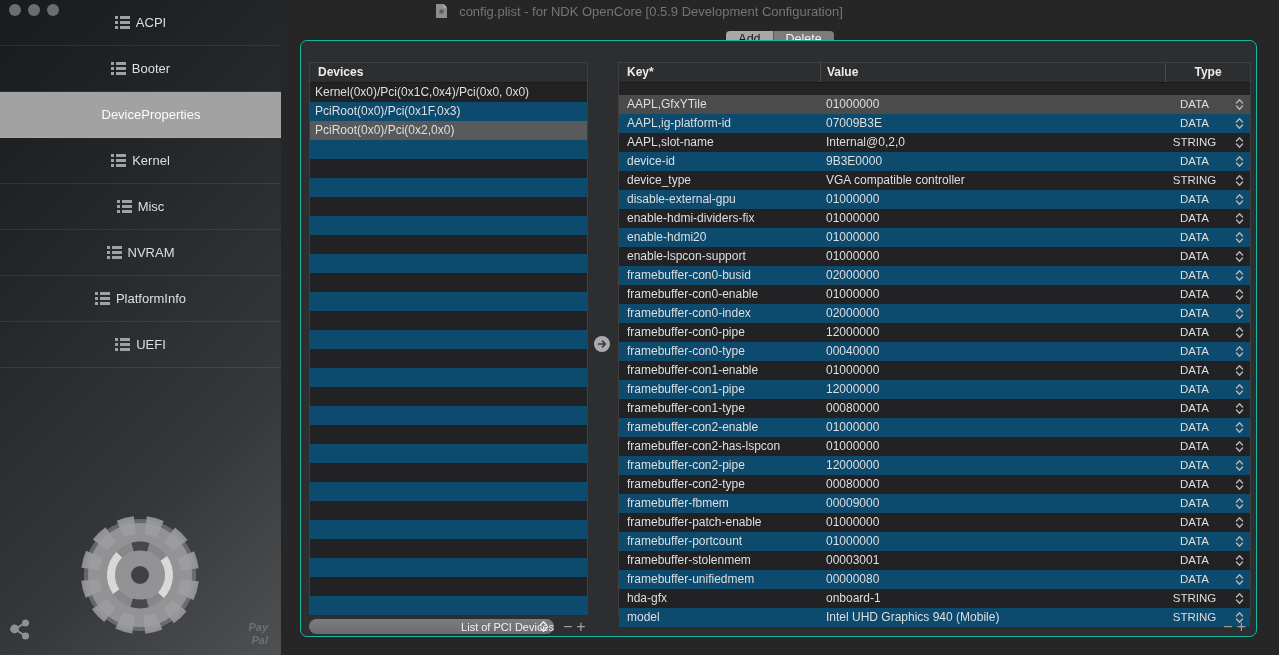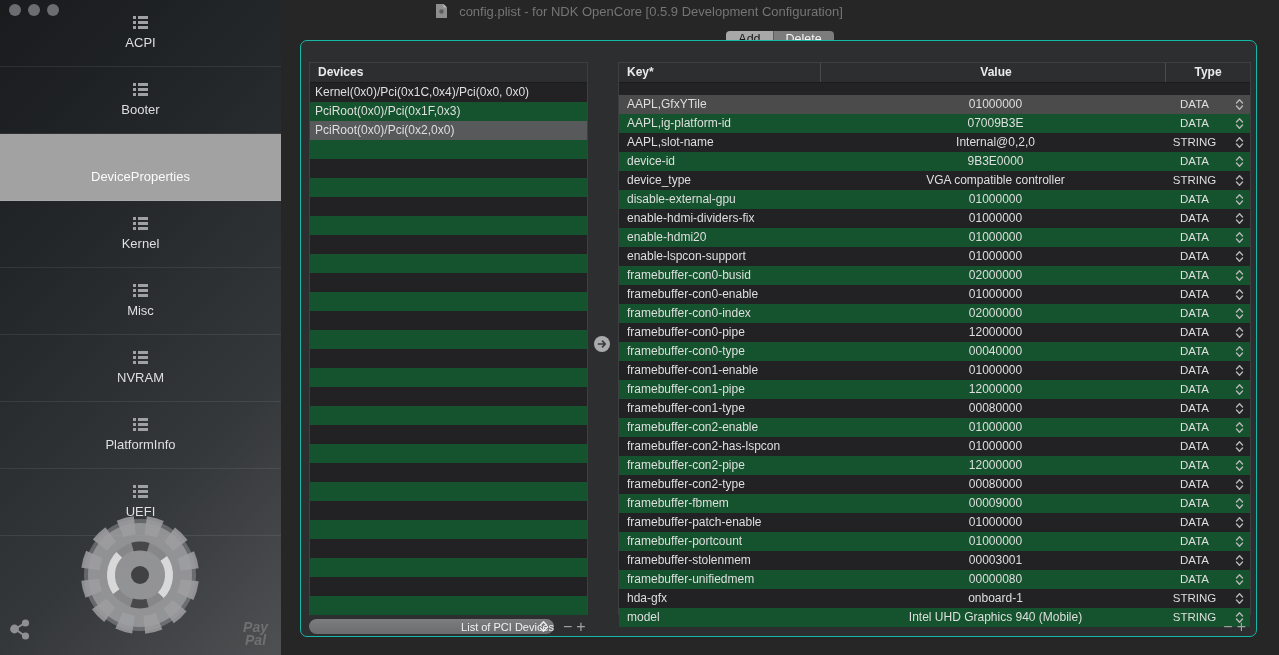--- a/index.html
+++ b/index.html
@@ -7,31 +7,31 @@
        font-family:"Liberation Sans",sans-serif;position:relative;
        -webkit-font-smoothing:antialiased;}
   .app{position:absolute;inset:0;}
 
   
   .sidebar{position:absolute;left:0;top:0;width:281px;height:655px;
     background:linear-gradient(135deg,#191b1d 0%,#24282a 35%,#35383a 70%,#4e5052 100%);}
   .traffic-lights{position:absolute;left:9px;top:4px;display:flex;gap:7px;z-index:5;}
   .tl{width:12px;height:12px;border-radius:50%;background:#6b6e70;}
   .side-list{position:absolute;left:0;top:0;width:281px;}
-  .side-item{height:67px;box-sizing:border-box;display:flex;flex-direction:column;
+  .side-item{height:46px;box-sizing:border-box;display:flex;flex-direction:row;
     align-items:center;justify-content:center;gap:6px;
     border-bottom:1px solid rgba(255,255,255,0.08);color:#9fa1a3;cursor:default;}
   .side-item .lbl{font-size:13px;color:#dedfe0;}
   .side-item.selected{background:#a2a2a2;}
   .side-item.selected .lbl{color:#fbfbfb;}
   .side-item.selected svg{opacity:.55;}
   .logo{position:absolute;left:78px;top:513px;width:124px;height:124px;opacity:.92;}
   .share{position:absolute;left:9px;top:617px;}
-  .paypal{position:absolute;right:13px;bottom:8px;text-align:center;
-    font-size:14px;font-weight:bold;font-style:italic;color:#6e7071;line-height:13px;}
+  .paypal{position:absolute;right:13px;bottom:8px;text-align:right;
+    font-size:11px;font-weight:bold;font-style:italic;color:#6e7071;line-height:13px;}
 
   
   .titlebar{position:absolute;left:0;right:0;top:0;height:22px;display:flex;
     align-items:center;justify-content:center;gap:12px;color:#757575;font-size:13px;
     pointer-events:none;}
   .segmented{position:absolute;left:281px;right:0;top:31px;height:17px;
     display:flex;align-items:flex-start;justify-content:center;}
   .segmented .seg{height:17px;line-height:17px;font-size:12.5px;padding:0 12px;
     border:none;cursor:default;font-family:inherit;}
   .seg.add{background:#a8a8a8;color:#161616;border-radius:4px 0 0 4px;}
@@ -45,26 +45,26 @@
   .tablebox{position:absolute;box-sizing:border-box;border:1px solid #3d3f41;background:#232325;}
   .devices{left:8px;top:21px;width:279px;height:553px;}
   .kv{left:317px;top:21px;width:633px;height:553px;}
   .thead{height:19px;line-height:19px;background:#2c2e30;border-bottom:1px solid #1b1b1b;
     font-size:12px;font-weight:bold;color:#eaeaea;white-space:nowrap;}
   .devices .thead{padding-left:8px;}
   .trow{height:19px;line-height:19px;font-size:12px;color:#dfdfdf;white-space:nowrap;
     overflow:hidden;}
   .dev-row{padding-left:5px;}
   .stripe-dark{background:#222224;}
-  .stripe-light{background:#14532d;}
+  .stripe-light{background:#0c4a6e;}
   .dev-row.sel{background:#58595b;}
   .kv-grid{display:grid;grid-template-columns:201px 345px 63px 22px;}
   .kv .thead .c2,.kv .thead .c3{border-left:1px solid #4a4a4a;}
   .kv .c1{padding-left:8px;overflow:hidden;}
-  .kv .c2{padding-left:6px;overflow:hidden;text-align:center;}
+  .kv .c2{padding-left:6px;overflow:hidden;}
   .kv .thead .c3{text-align:center;grid-column:3 / span 2;}
   .kv .trow .c3{text-align:center;padding-right:4px;font-size:11.5px;}
   .kv .c4{display:flex;align-items:center;justify-content:center;}
   .trow.hl{background:#4b4b4b;margin-top:12px;}
 
   .arrow-btn{position:absolute;left:293px;top:295px;width:16px;height:16px;border-radius:50%;
     background:#aaabad;display:flex;align-items:center;justify-content:center;}
 
   .dev-footer{position:absolute;left:8px;top:578px;display:flex;align-items:center;}
   .dropdown{width:245px;height:15px;box-sizing:border-box;border-radius:7.5px;

